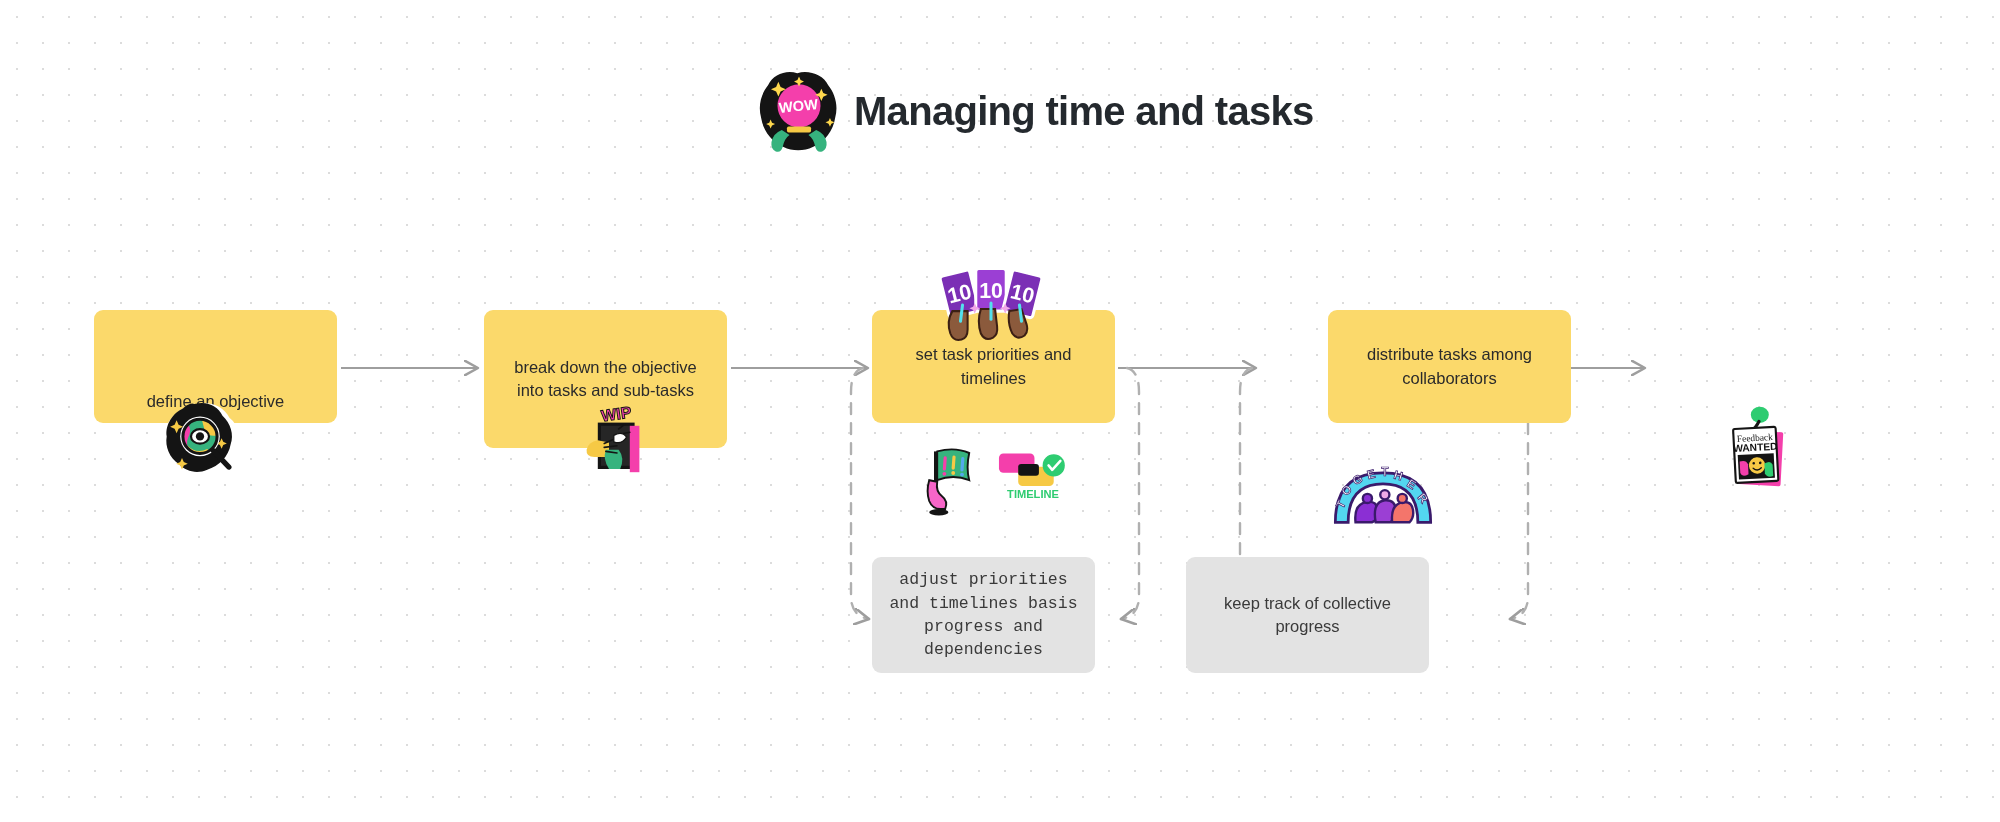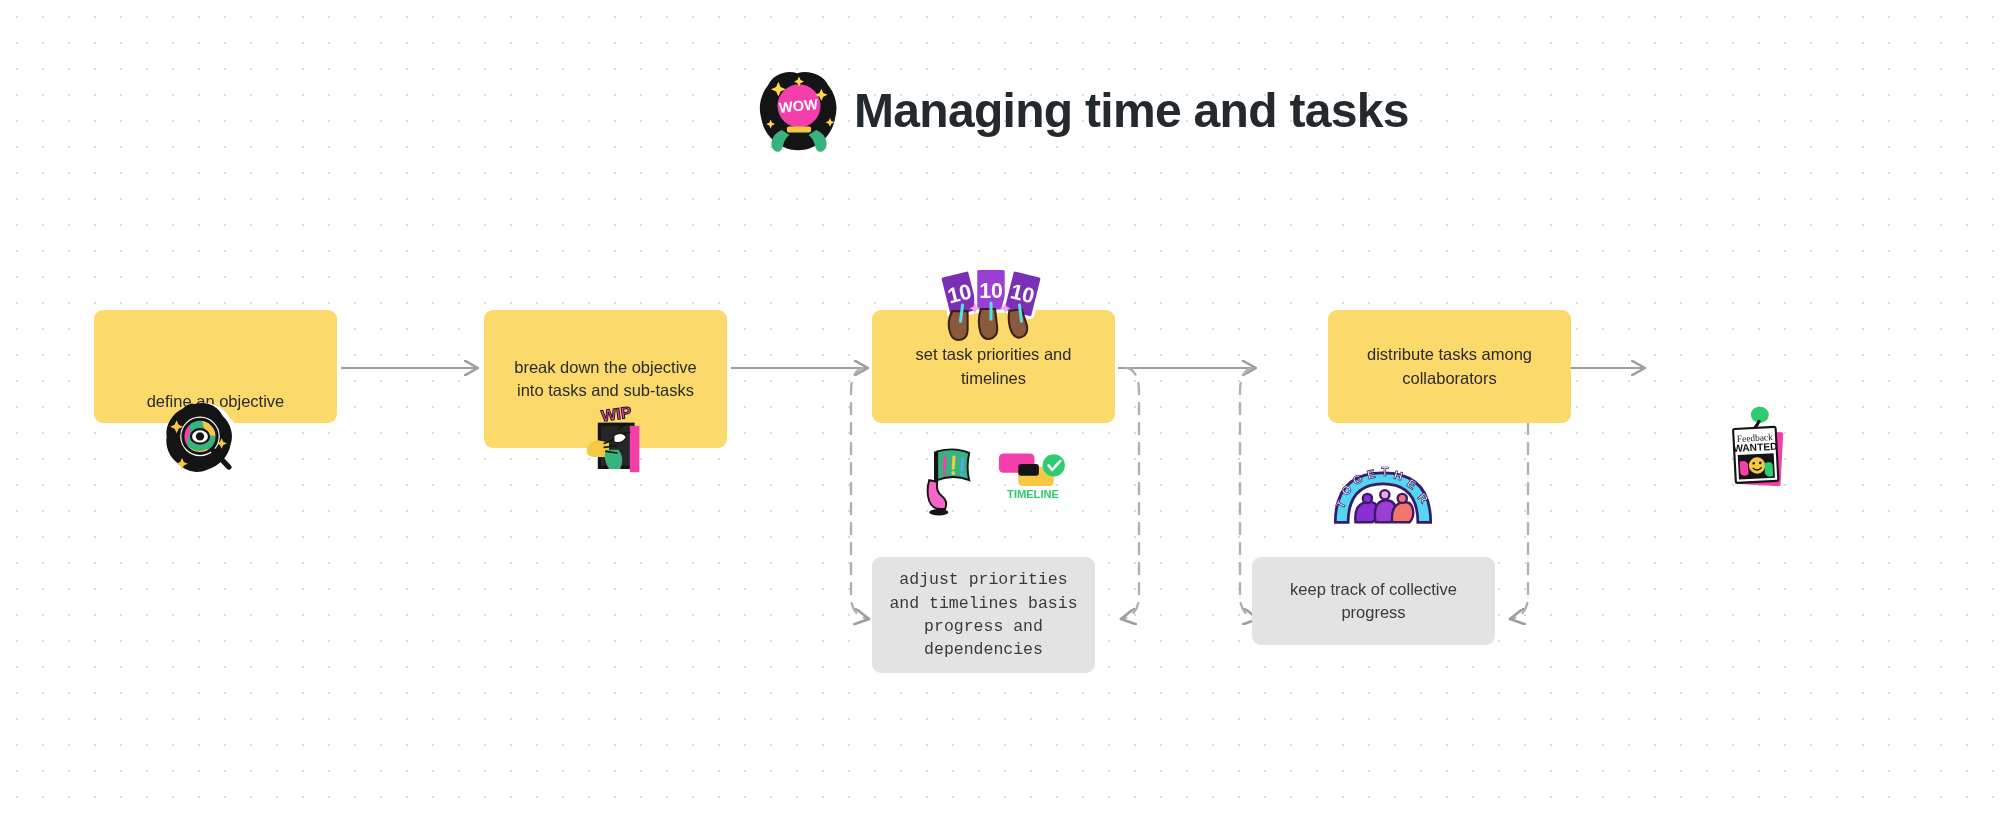--- a/index.html
+++ b/index.html
@@ -30,21 +30,21 @@
     gap: 12px;
   }
 
   #header-sticker {
     width: 86px;
     height: 86px;
     flex: 0 0 86px;
   }
 
   #page-title {
-    font-size: 48px;
+    font-size: 40px;
     font-weight: bold;
     color: #24292e;
     letter-spacing: -0.7px;
     white-space: nowrap;
     line-height: 1;
   }
 
   
   #board {
     position: absolute;
@@ -274,17 +274,17 @@
       </g>
       <path d="M26 68 q8 -2 10 4 l0 12 q-8 4 -10 -2 Z" fill="#F43FAB"></path>
       <path d="M66 88 q-8 2 -10 -4 l0 -12 q8 -4 10 2 Z" fill="#2ECC71"></path>
     </g>
   </svg>
 
   <div class="node grey" style="left:872px; top:557px; width:223px; height:116px;font-family:Liberation Mono, monospace;">
     <span>adjust priorities and timelines basis progress and dependencies</span>
   </div>
 
-  <div class="node grey" style="left:1252px; top:557px; width:243px; height:88px;">
+  <div class="node grey" style="left:1186px; top:557px; width:243px; height:116px;">
     <span>keep track of collective progress</span>
   </div>
 
 </div>
 
 </body></html>

